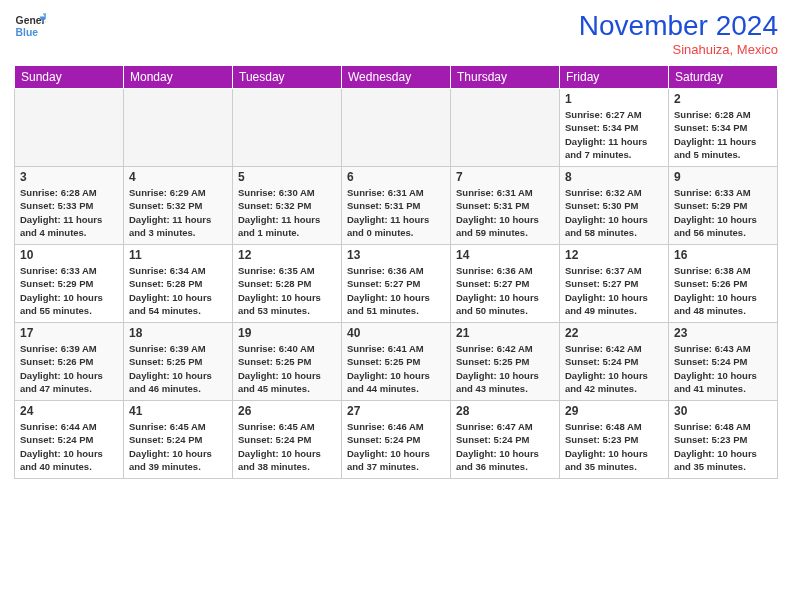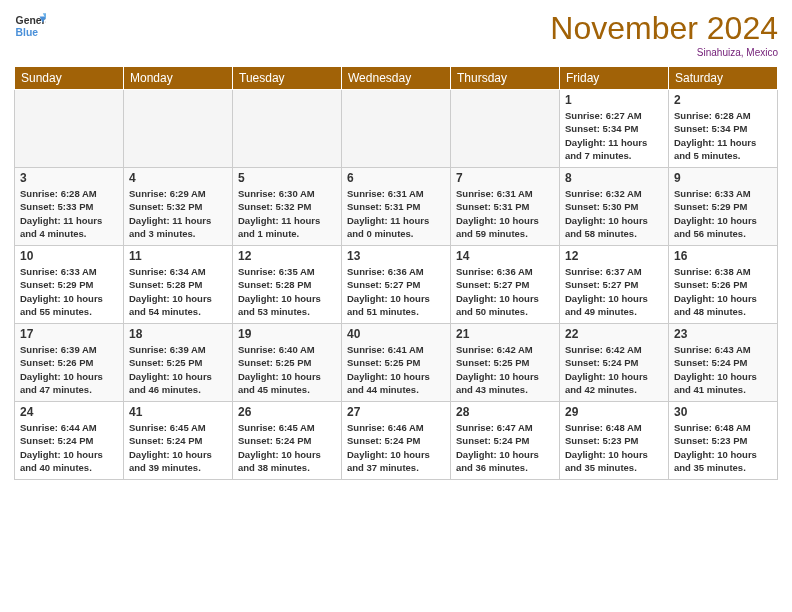--- a/index.html
+++ b/index.html
@@ -27,34 +27,34 @@
       gap: 4px;
     }
     .logo-icon {
       width: 32px;
       height: 32px;
     }
     .title-block {
       text-align: right;
     }
     .month-title {
-      font-size: 32px;
+      font-size: 28px;
       font-weight: normal;
-      color: #a16207;
+      color: #1d4ed8;
     }
     .location {
-      font-size: 10px;
-      color: #701a75;
+      font-size: 13px;
+      color: #ef4444;
     }
     .calendar {
       width: 100%;
       border-collapse: collapse;
     }
     .calendar th {
-      background: #a16207;
+      background: #a21caf;
       color: #fff;
       text-align: left;
       padding: 4px 6px;
       font-size: 12px;
       font-weight: normal;
       border: 1px solid #fff;
     }
     .calendar td {
       border: 1px solid #ccc;
       vertical-align: top;

